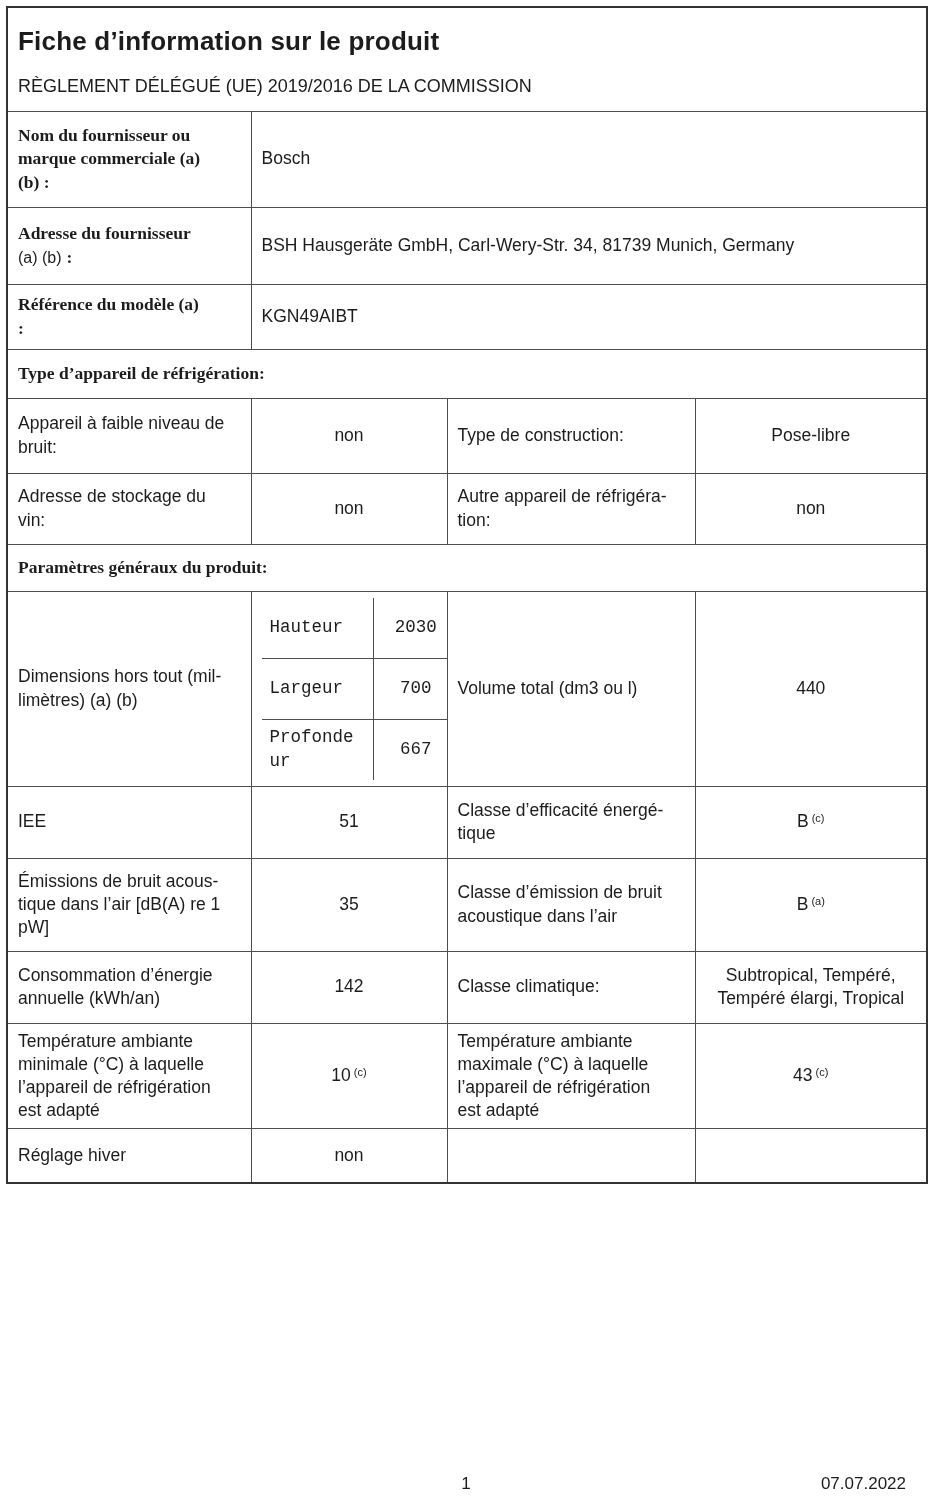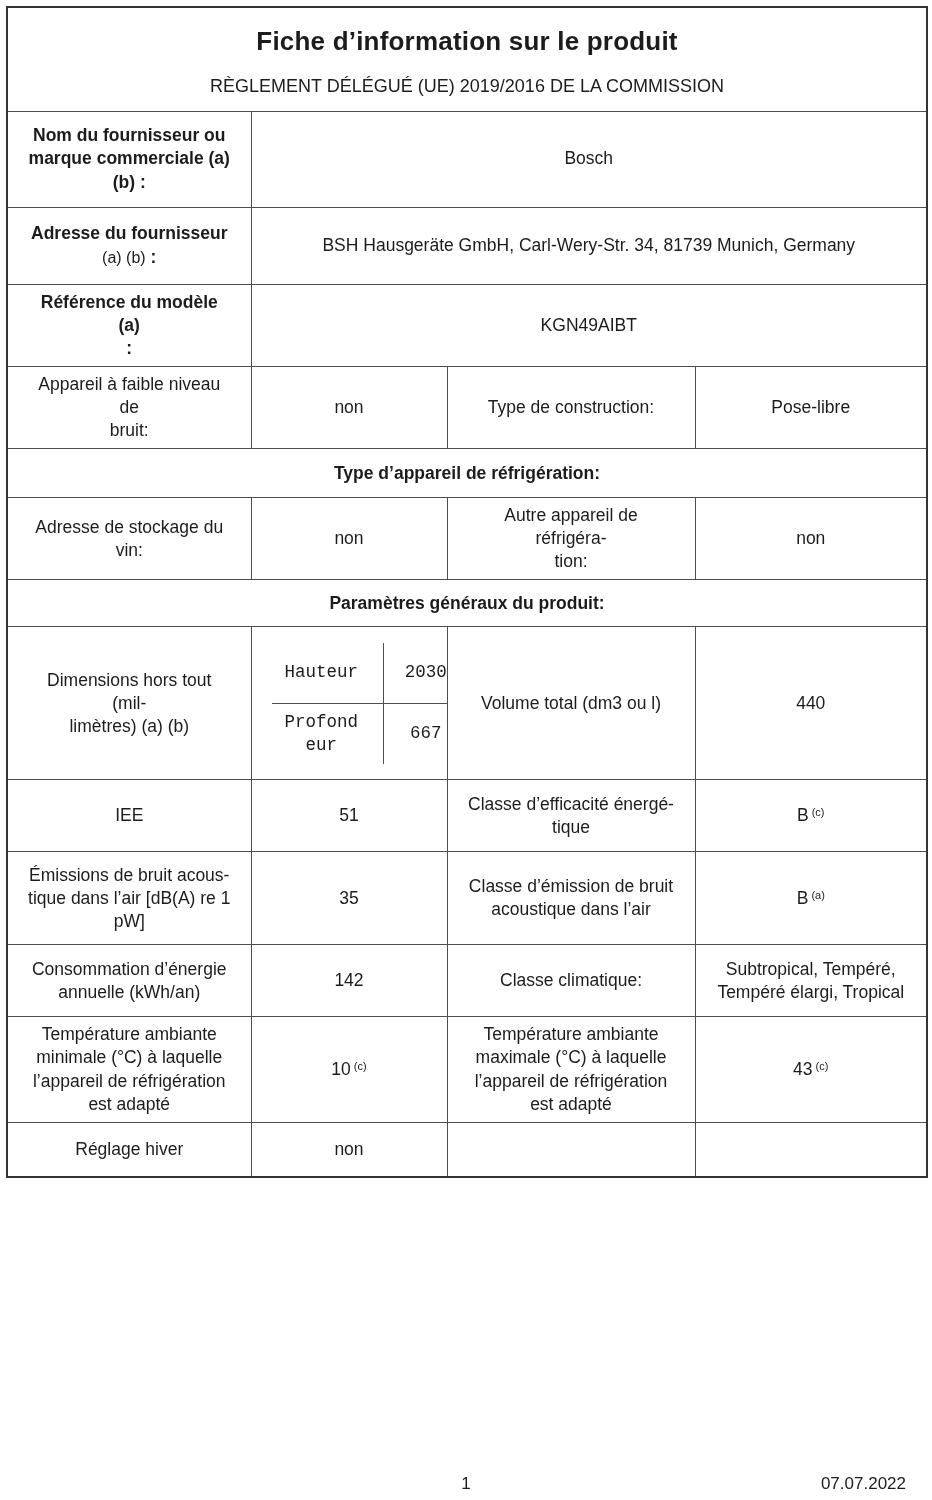--- a/index.html
+++ b/index.html
@@ -8,25 +8,24 @@
     font-family:"Liberation Sans", sans-serif; color:#1c1c1c; overflow:hidden;
   }
   table.fiche {
     position:absolute; left:6px; top:6px; width:920px;
     border-collapse:collapse; table-layout:fixed;
     border:2.5px solid #333333;
   }
   .fiche td {
     border:1.5px solid #4d4d4d;
     font-size:17.5px; line-height:1.32;
-    vertical-align:middle; padding:6px 20px; overflow:hidden;
+    vertical-align:middle; padding:6px 10px; overflow:hidden;
     word-wrap:break-word;
-    text-align:center;
   }
-  .b  { font-weight:bold; }
+  .b  { font-weight:bold;font-family:Liberation Serif, serif; }
   .ml { white-space:pre-line; }
   .ctr { text-align:center; padding-left:4px; padding-right:4px; }
   .title-cell { padding:10px 8px 12px 8px; }
   .doc-title { font-size:26px; font-weight:bold; margin:4px 0 0 0; letter-spacing:0.2px; }
   .doc-subtitle { font-size:18px; margin-top:16px; }
   .small-note { font-size:16px; }
   .sup { font-size:11px; position:relative; top:-5px; margin-left:3px; }
   .subcell { padding:0;font-family:Liberation Mono, monospace; }
   table.subtable { border-collapse:collapse; width:100%; table-layout:fixed; }
   table.subtable td { border:1.5px solid #4d4d4d; height:48px; }
@@ -73,30 +72,30 @@
       </td>
       <td colspan="3">BSH Hausgeräte GmbH, Carl-Wery-Str. 34, 81739 Munich, Germany</td>
     </tr>
 
     <tr style="height:65px">
       <td class="b ml">Référence du modèle (a)
 :</td>
       <td colspan="3">KGN49AIBT</td>
     </tr>
 
+    <tr style="height:49px">
+      <td colspan="4" class="b">Type d’appareil de réfrigération:</td>
+    </tr>
+
     <tr style="height:75px">
       <td class="ml">Appareil à faible niveau de
 bruit:</td>
       <td class="ctr">non</td>
       <td>Type de construction:</td>
       <td class="ctr">Pose-libre</td>
-    </tr>
-
-    <tr style="height:49px">
-      <td colspan="4" class="b">Type d’appareil de réfrigération:</td>
     </tr>
 
     <tr style="height:71px">
       <td class="ml">Adresse de stockage du
 vin:</td>
       <td class="ctr">non</td>
       <td class="ml">Autre appareil de réfrigéra-
 tion:</td>
       <td class="ctr">non</td>
     </tr>
@@ -112,20 +111,24 @@
       <td class="subcell">
         <table class="subtable">
           <colgroup>
                 <col style="width:112px">
                 <col style="width:84px">
               </colgroup>
           <tbody>
                 <tr>
             <td>Hauteur</td>
             <td class="ctr">2030</td>
+          </tr>
+          <tr>
+            <td>Largeur</td>
+            <td class="ctr">700</td>
           </tr>
           <tr>
             <td>Profondeur</td>
             <td class="ctr">667</td>
           </tr>
         </tbody>
             </table>
       </td>
       <td>Volume total (dm3 ou l)</td>
       <td class="ctr">440</td>

